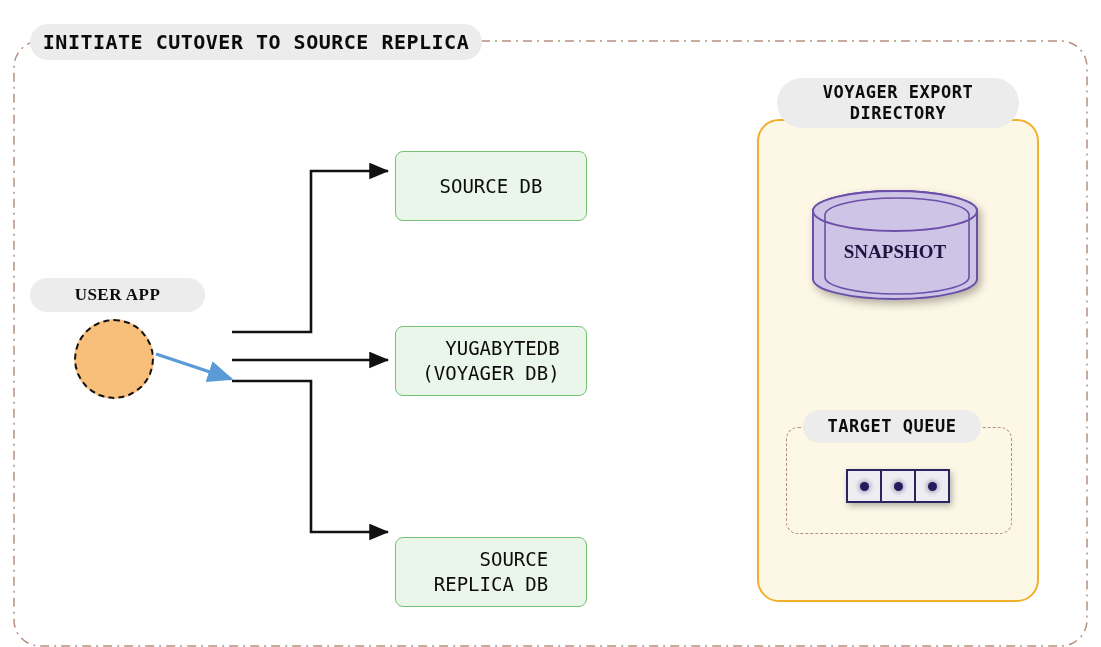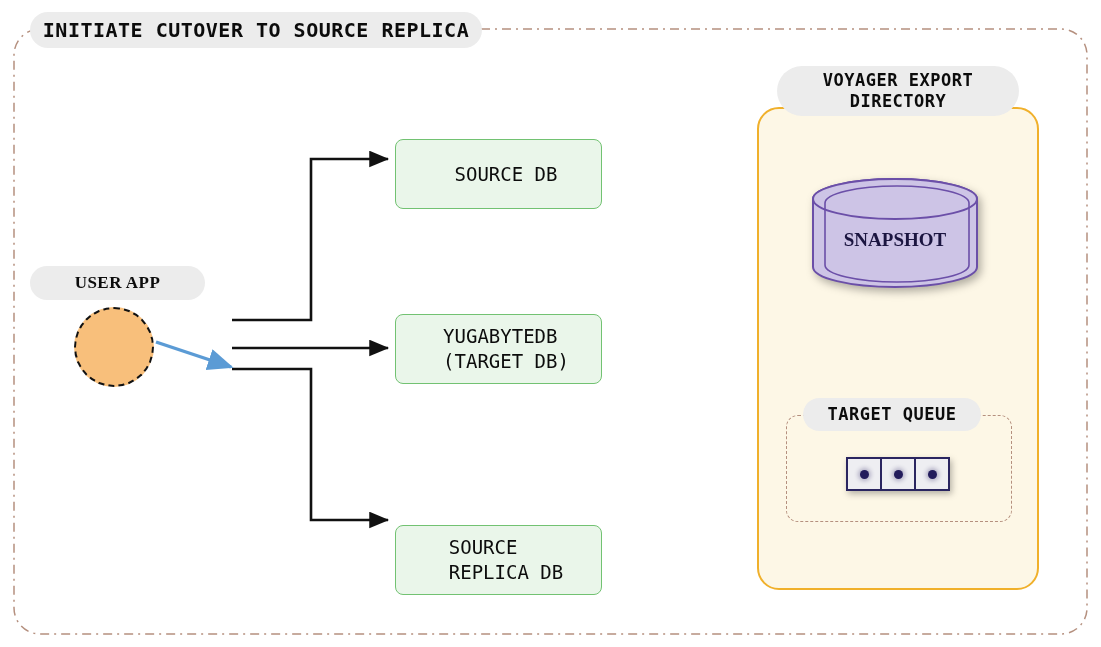--- a/index.html
+++ b/index.html
@@ -9,21 +9,21 @@
   }
   body {
     width: 1101px;
     height: 647px;
     position: relative;
     font-family: "DejaVu Sans Mono", monospace;
     overflow: hidden;
   }
   #stage {
     position: absolute;
-    left: 0; top: 4px;
+    left: 0; top: 16px;
     width: 1101px;
     height: 548px;
   }
   svg#canvas {
     position: absolute;
     left: 0; top: 0;
     width: 1101px;
     height: 647px;
   }
 
@@ -68,28 +68,27 @@
 
   
   .dbbox {
     position: absolute;
     background: #eaf6ea;
     border: 1.6px solid #72c272;
     border-radius: 8px;
     display: flex;
     align-items: center;
     justify-content: center;
-    text-align: left;
+    text-align: right;
     color: #0c0c0c;
     font-family: "DejaVu Sans Mono", monospace;
     font-size: 19px;
     line-height: 1.3;
     white-space: pre;
     z-index: 4;
-    padding-left: 15px;
   }
   #box-source-db     { left: 395px; top: 135px; width: 190px; height: 68px; }
   #box-target-db     { left: 395px; top: 310px; width: 190px; height: 68px; }
   #box-source-replica{ left: 395px; top: 481px; width: 190px; height: 68px; margin-top: 40px; }
 
   
   #userapp-circle {
     position: absolute;
     left: 74px; top: 303px;
     width: 80px; height: 80px;
@@ -208,21 +207,21 @@
   </svg>
 
   <div class="pill" id="outer-title-pill">INITIATE CUTOVER TO SOURCE REPLICA</div>
 
   <div class="pill" id="userapp-pill">USER APP</div>
   <div id="userapp-circle"></div>
 
   <div class="dbbox" id="box-source-db">SOURCE DB</div>
 
   <div class="dbbox" id="box-target-db">YUGABYTEDB
-(TARGET DB)</div>
+(VOYAGER DB)</div>
 
   <div class="dbbox" id="box-source-replica">SOURCE
 REPLICA DB</div>
 
   <div id="voyager-panel"></div>
   <div class="pill" id="voyager-pill">VOYAGER EXPORT
 DIRECTORY</div>
 
   <svg id="snapshot-cyl" viewBox="0 0 172 112">
     <path d="M4,22 a82,20 0 0 1 164,0 L168,90 a82,20 0 0 1 -164,0 Z" fill="#cdc4e6" stroke="#6b4fa8" stroke-width="2"></path>

